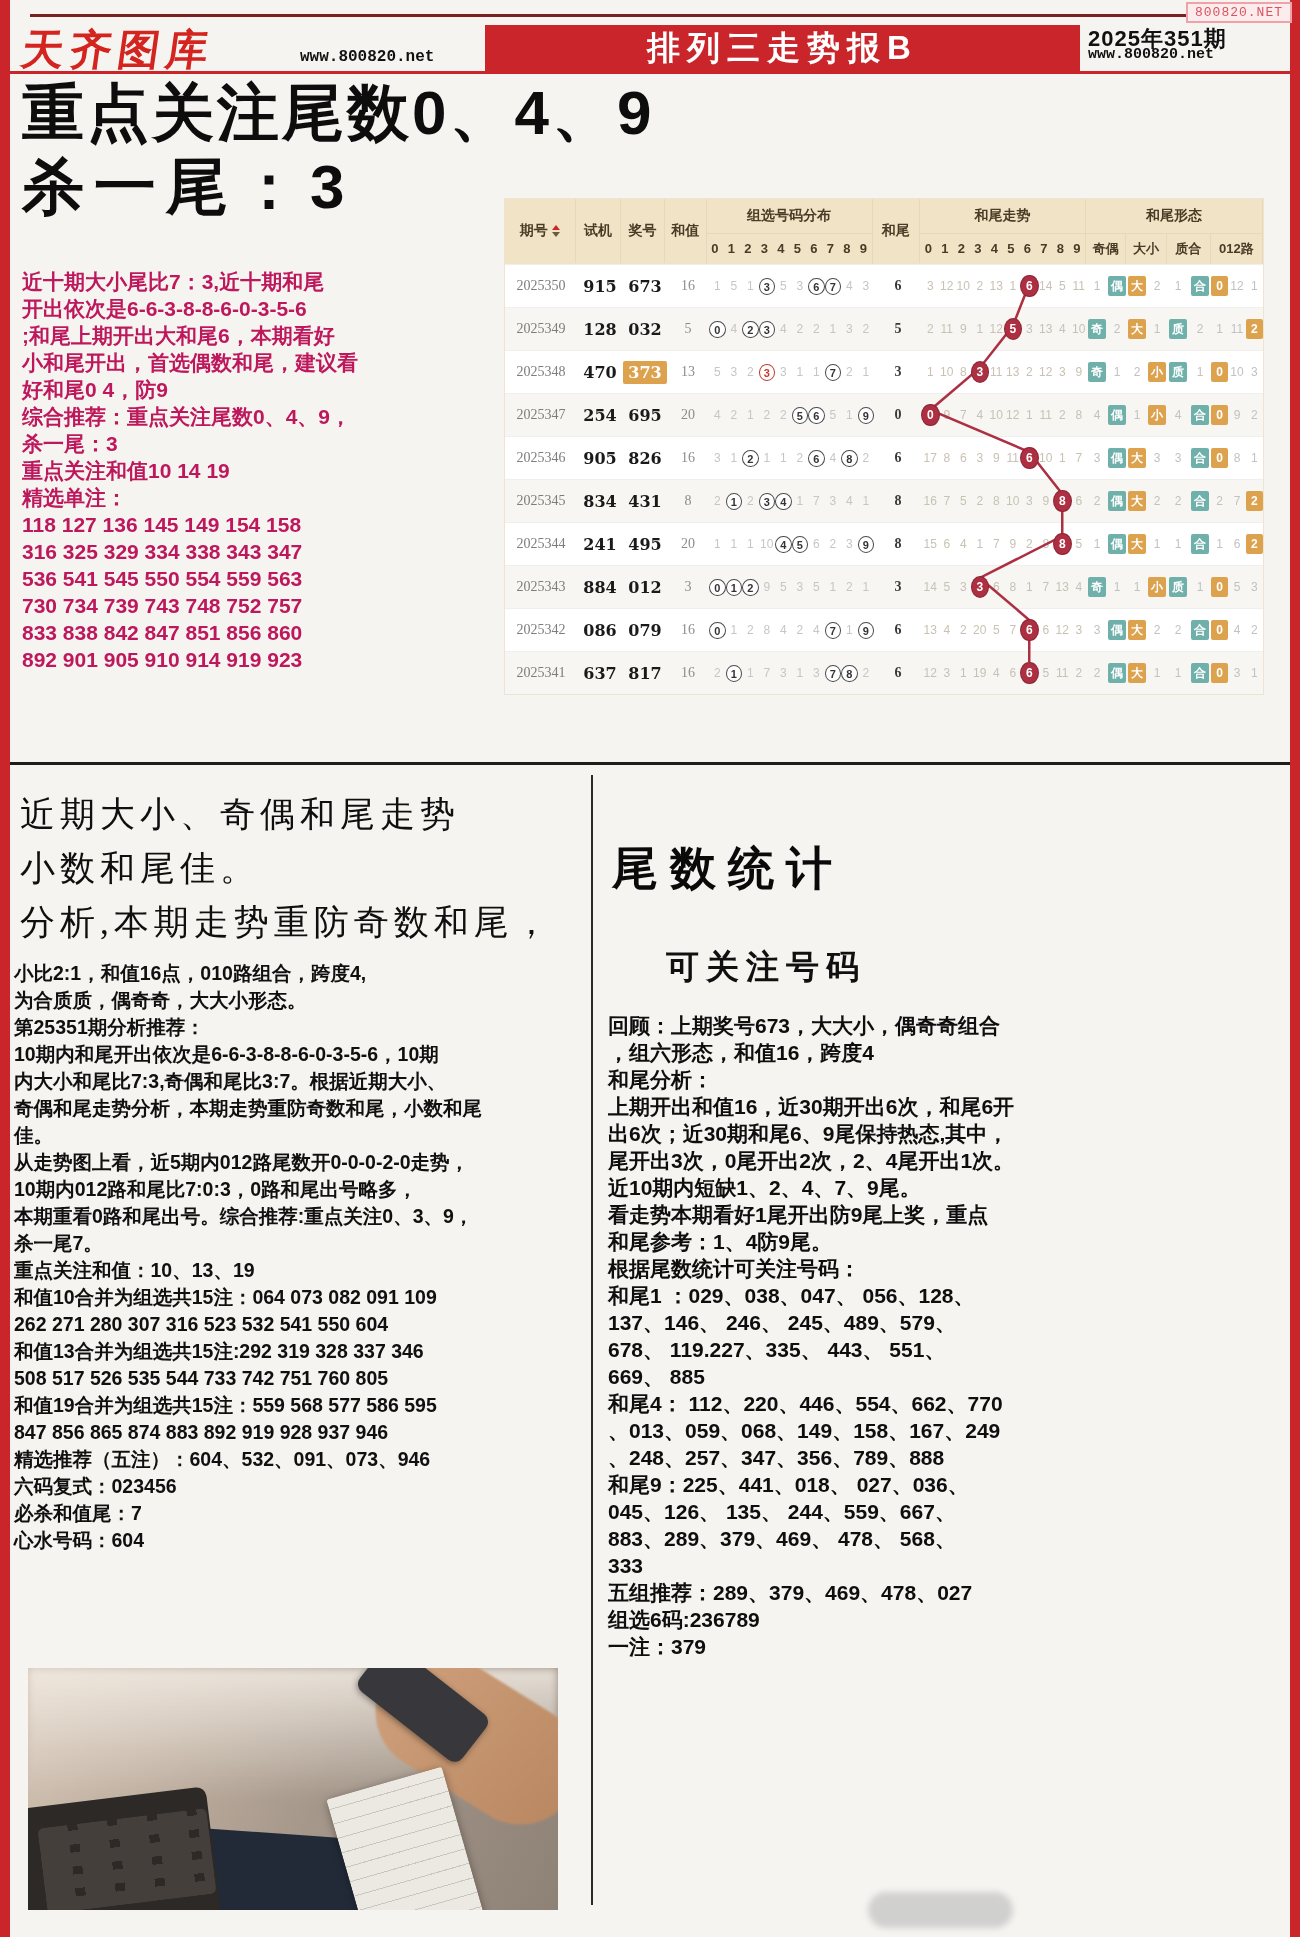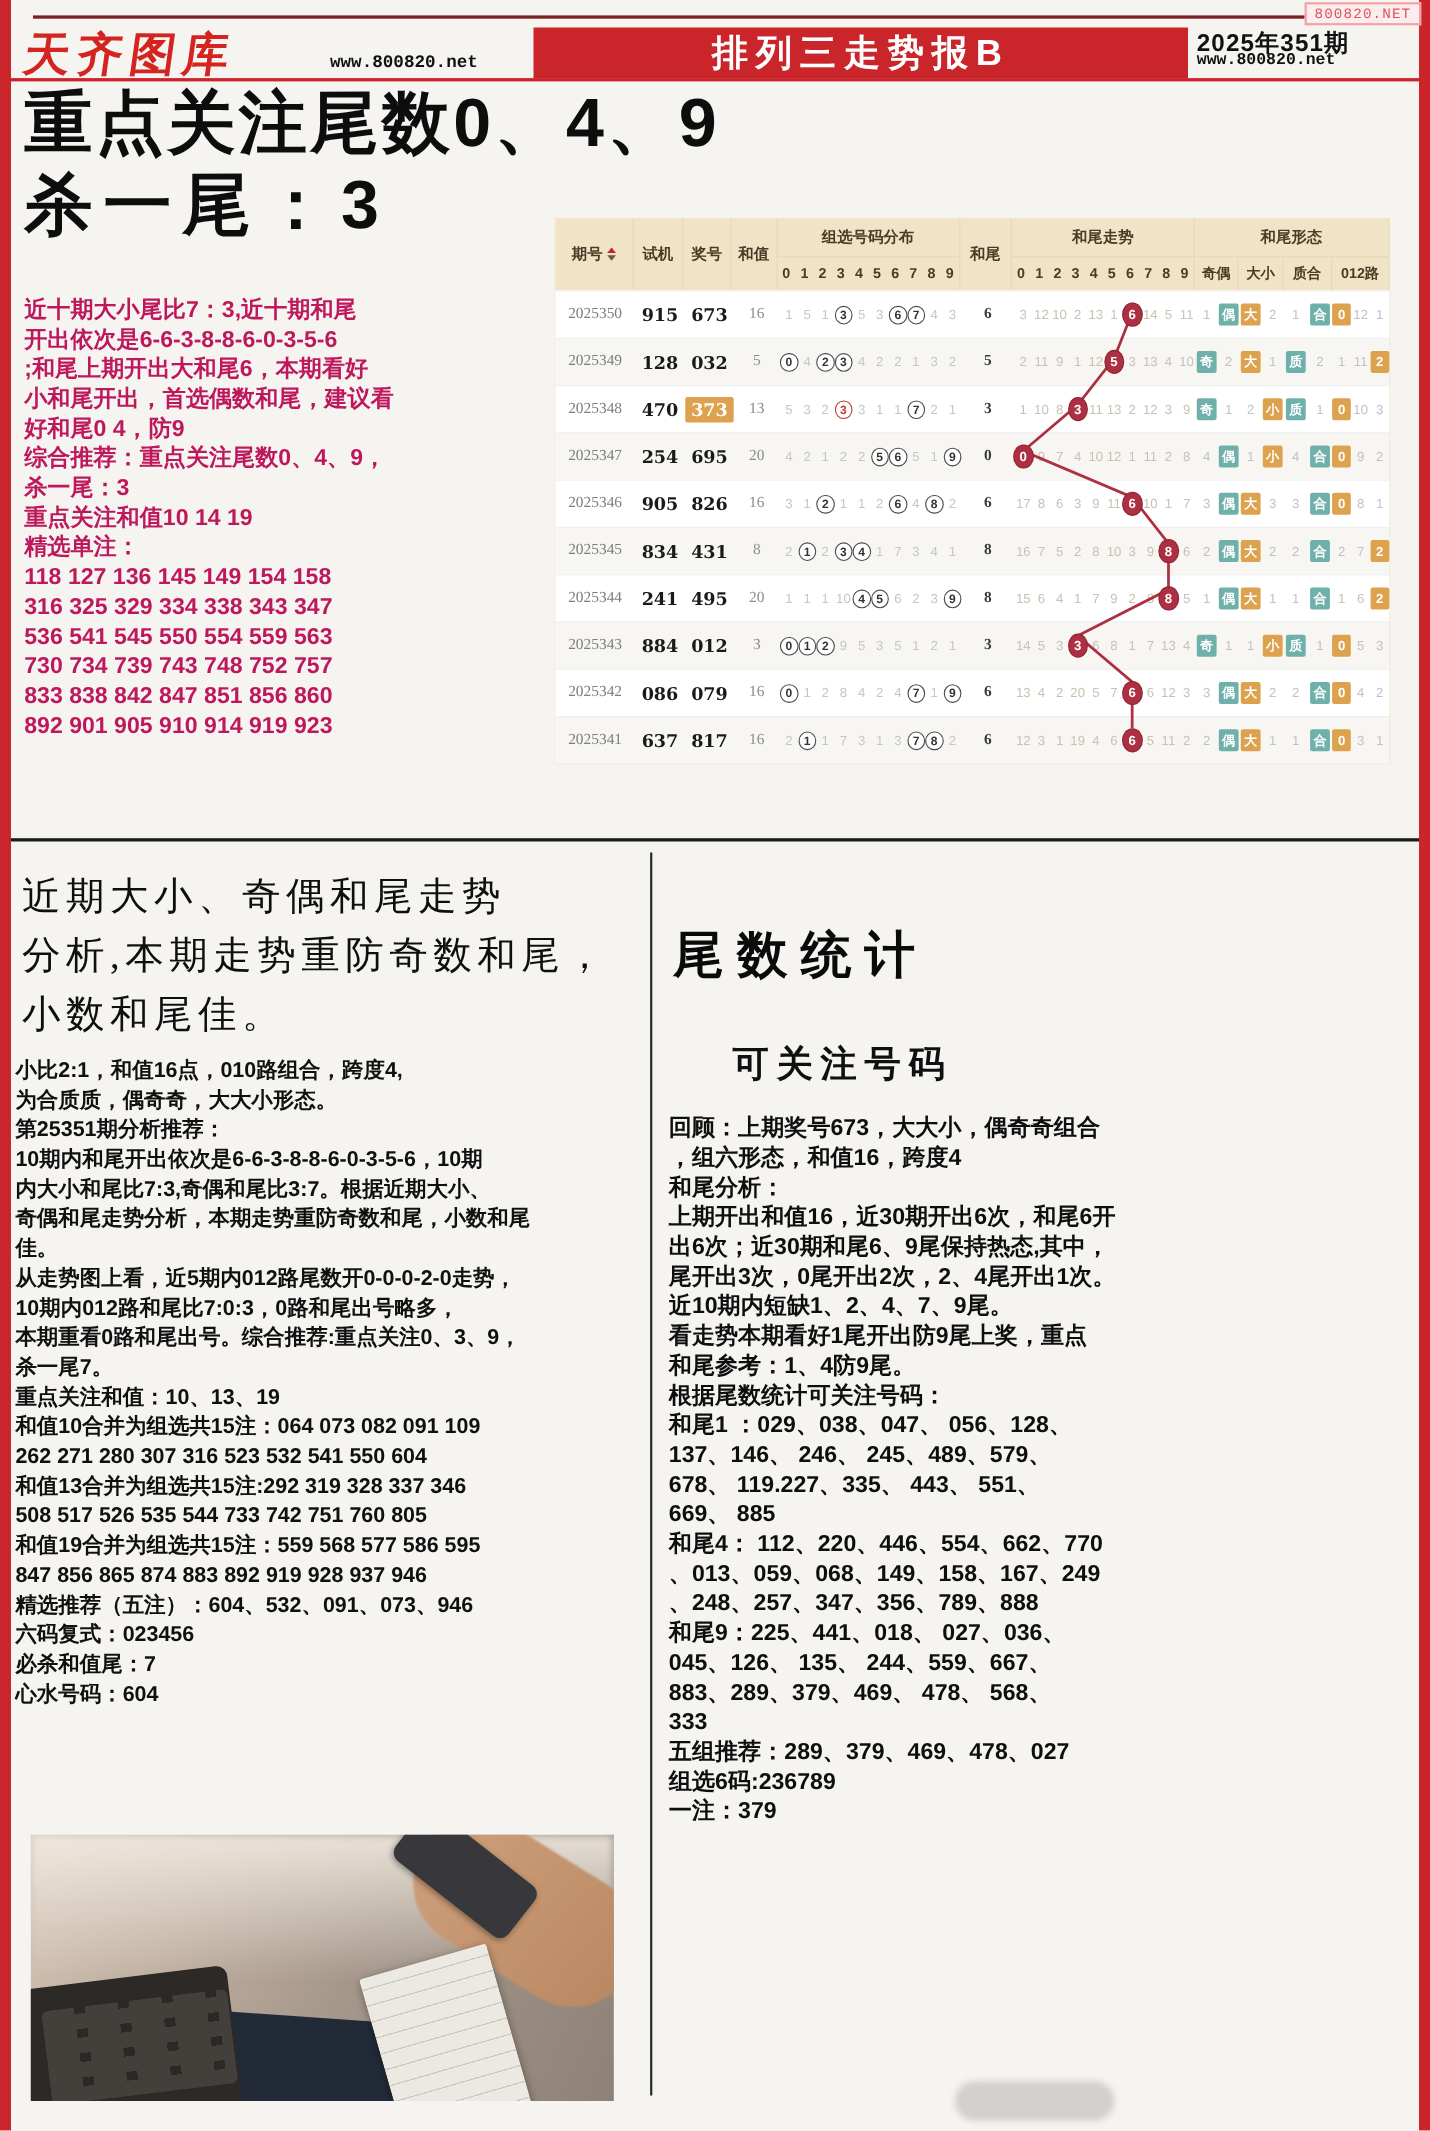--- a/index.html
+++ b/index.html
@@ -1226,22 +1226,22 @@
   <svg class="trend-svg" width="758" height="484">
         <polyline points="524.25,85 507.75,127 474.75,169 425.25,211 524.25,253 557.25,295 557.25,337 474.75,379 524.25,421 524.25,463" fill="none" stroke="#ad2f42" stroke-width="2.5"></polyline>
       </svg>
     </div>
 
   <div class="h-divider"></div>
   <div class="v-divider"></div>
 
   <div class="serif-head">
       <div class="tline">近期大小、奇偶和尾走势</div>
+      <div class="tline">小数和尾佳。</div>
       <div class="tline">分析,本期走势重防奇数和尾，</div>
-      <div class="tline">小数和尾佳。</div>
     </div>
   <div class="analysis">
       <div class="tline">小比2:1，和值16点，010路组合，跨度4,</div>
       <div class="tline">为合质质，偶奇奇，大大小形态。</div>
       <div class="tline">第25351期分析推荐：</div>
       <div class="tline">10期内和尾开出依次是6-6-3-8-8-6-0-3-5-6，10期</div>
       <div class="tline">内大小和尾比7:3,奇偶和尾比3:7。根据近期大小、</div>
       <div class="tline">奇偶和尾走势分析，本期走势重防奇数和尾，小数和尾</div>
       <div class="tline">佳。</div>
       <div class="tline">从走势图上看，近5期内012路尾数开0-0-0-2-0走势，</div>

